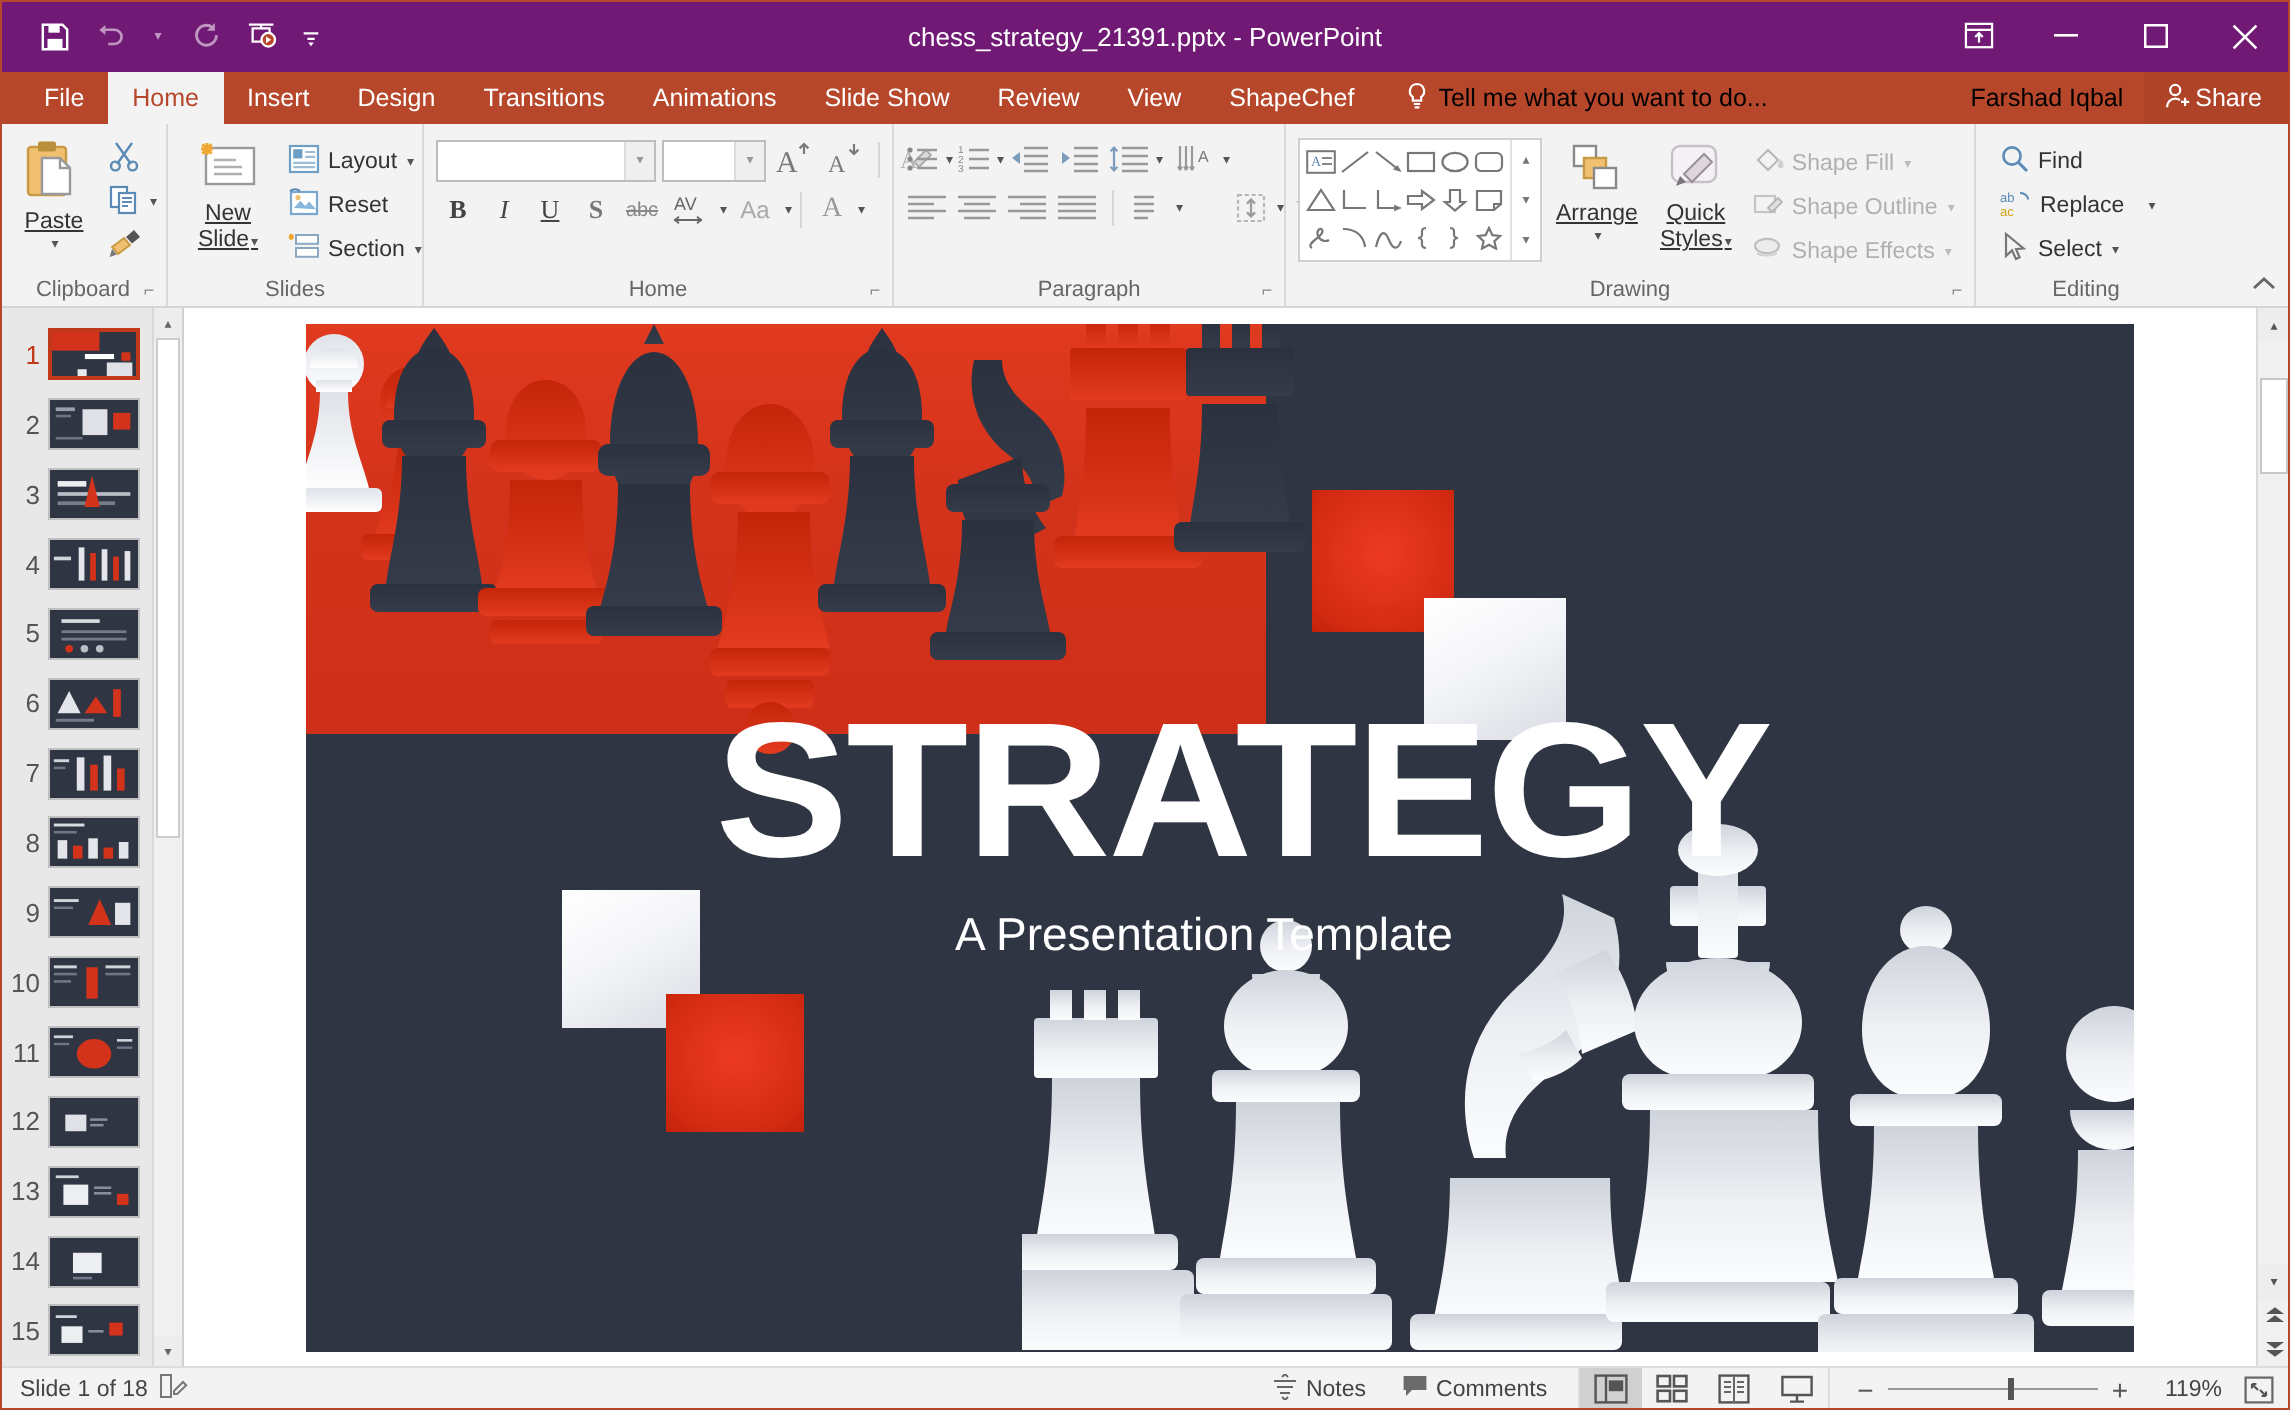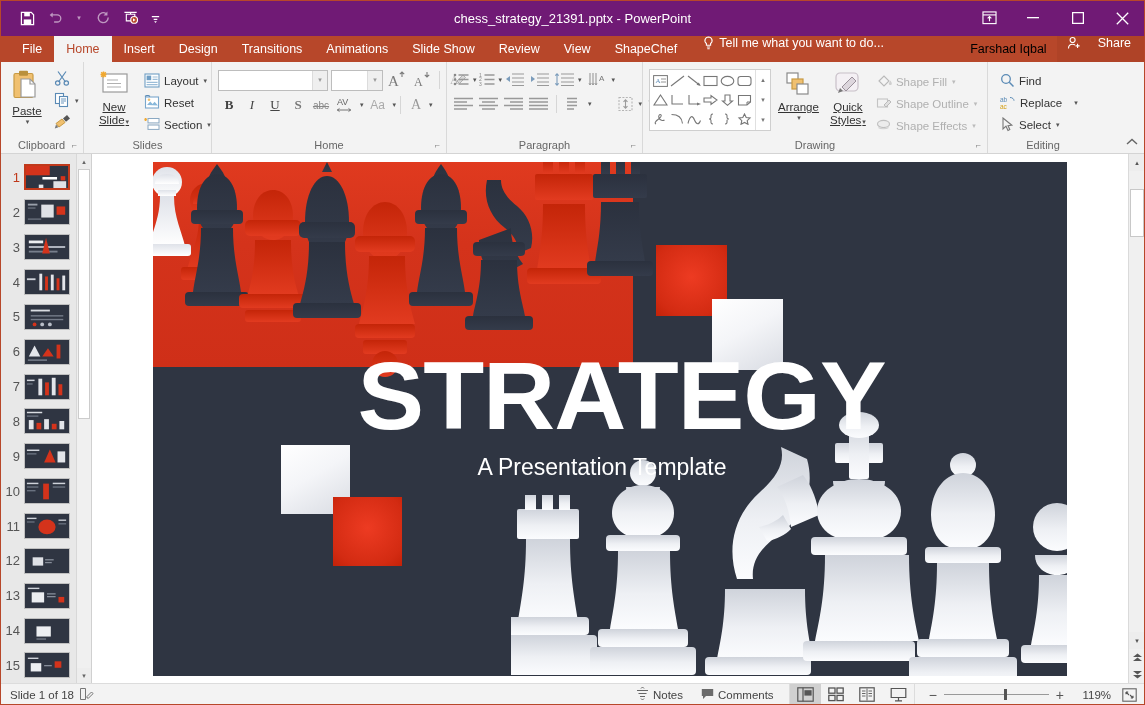--- a/index.html
+++ b/index.html
@@ -38,29 +38,29 @@
   .tabrow {
     height:26px; background:#b7472a; display:flex; align-items:flex-end;
     position:relative; flex:0 0 26px; padding-left:10px;
   }
   .tab {
     height:26px; padding:0 12px; color:#fff; font-size:12.5px;
     display:flex; align-items:center; white-space:nowrap;
   }
   .tab.active { background:#f3f3f3; color:#b7472a; }
   .tellme {
-    display:flex; align-items:flex-start; gap:5px; color:#ffffff;
+    display:flex; align-items:center; gap:5px; color:#000000;
     font-size:12.5px; padding-left:14px; height:26px;margin-top:44px;
   }
   .account {
     margin-left:auto; display:flex; align-items:center; gap:0; height:26px;
   }
   .acct-name { color:#000000; font-size:12.5px; padding:0 10px; }
   .share-btn {
-    display:flex; gap:17px; color:#fff; font-size:12.5px;
+    display:flex; align-items:center; gap:2px; color:#fff; font-size:12.5px;
     background:#a8402589; padding:0 14px 0 10px; height:26px;
   }
 
   
   .ribbon {
     height:92px; background:#f3f3f3; display:flex; position:relative;
     flex:0 0 92px; border-bottom:1px solid #d4d4d4;
   }
   .group {
     display:flex; flex-direction:column; position:relative;

